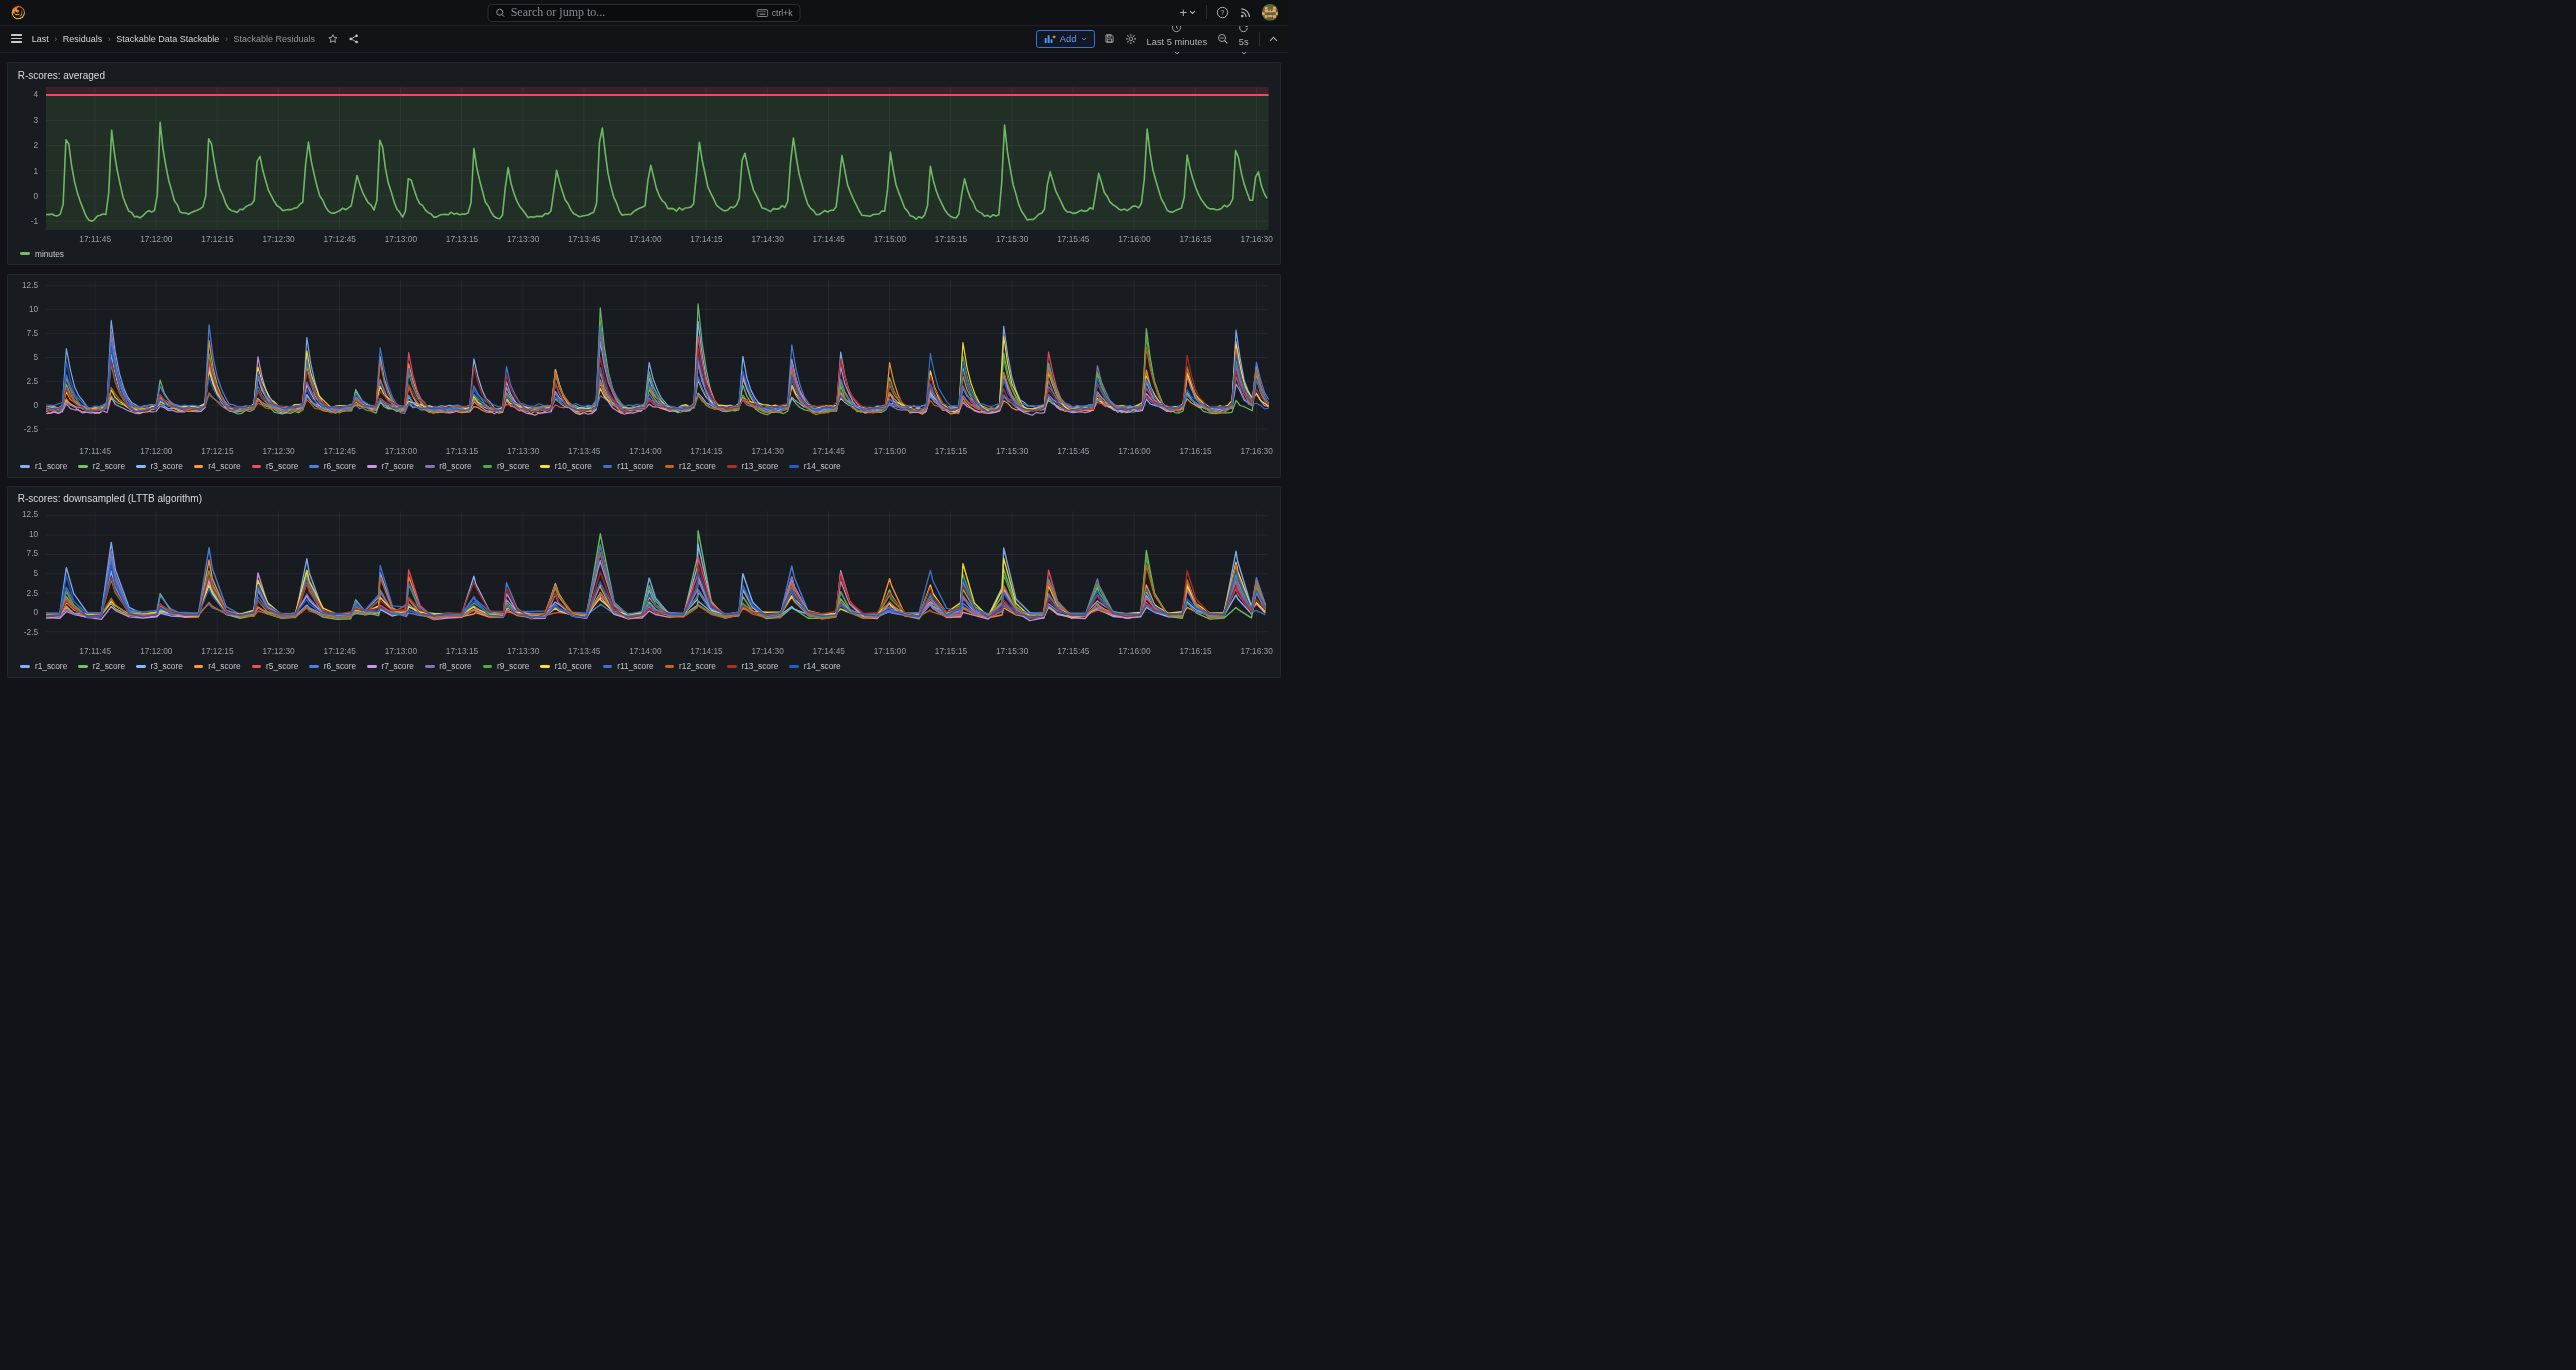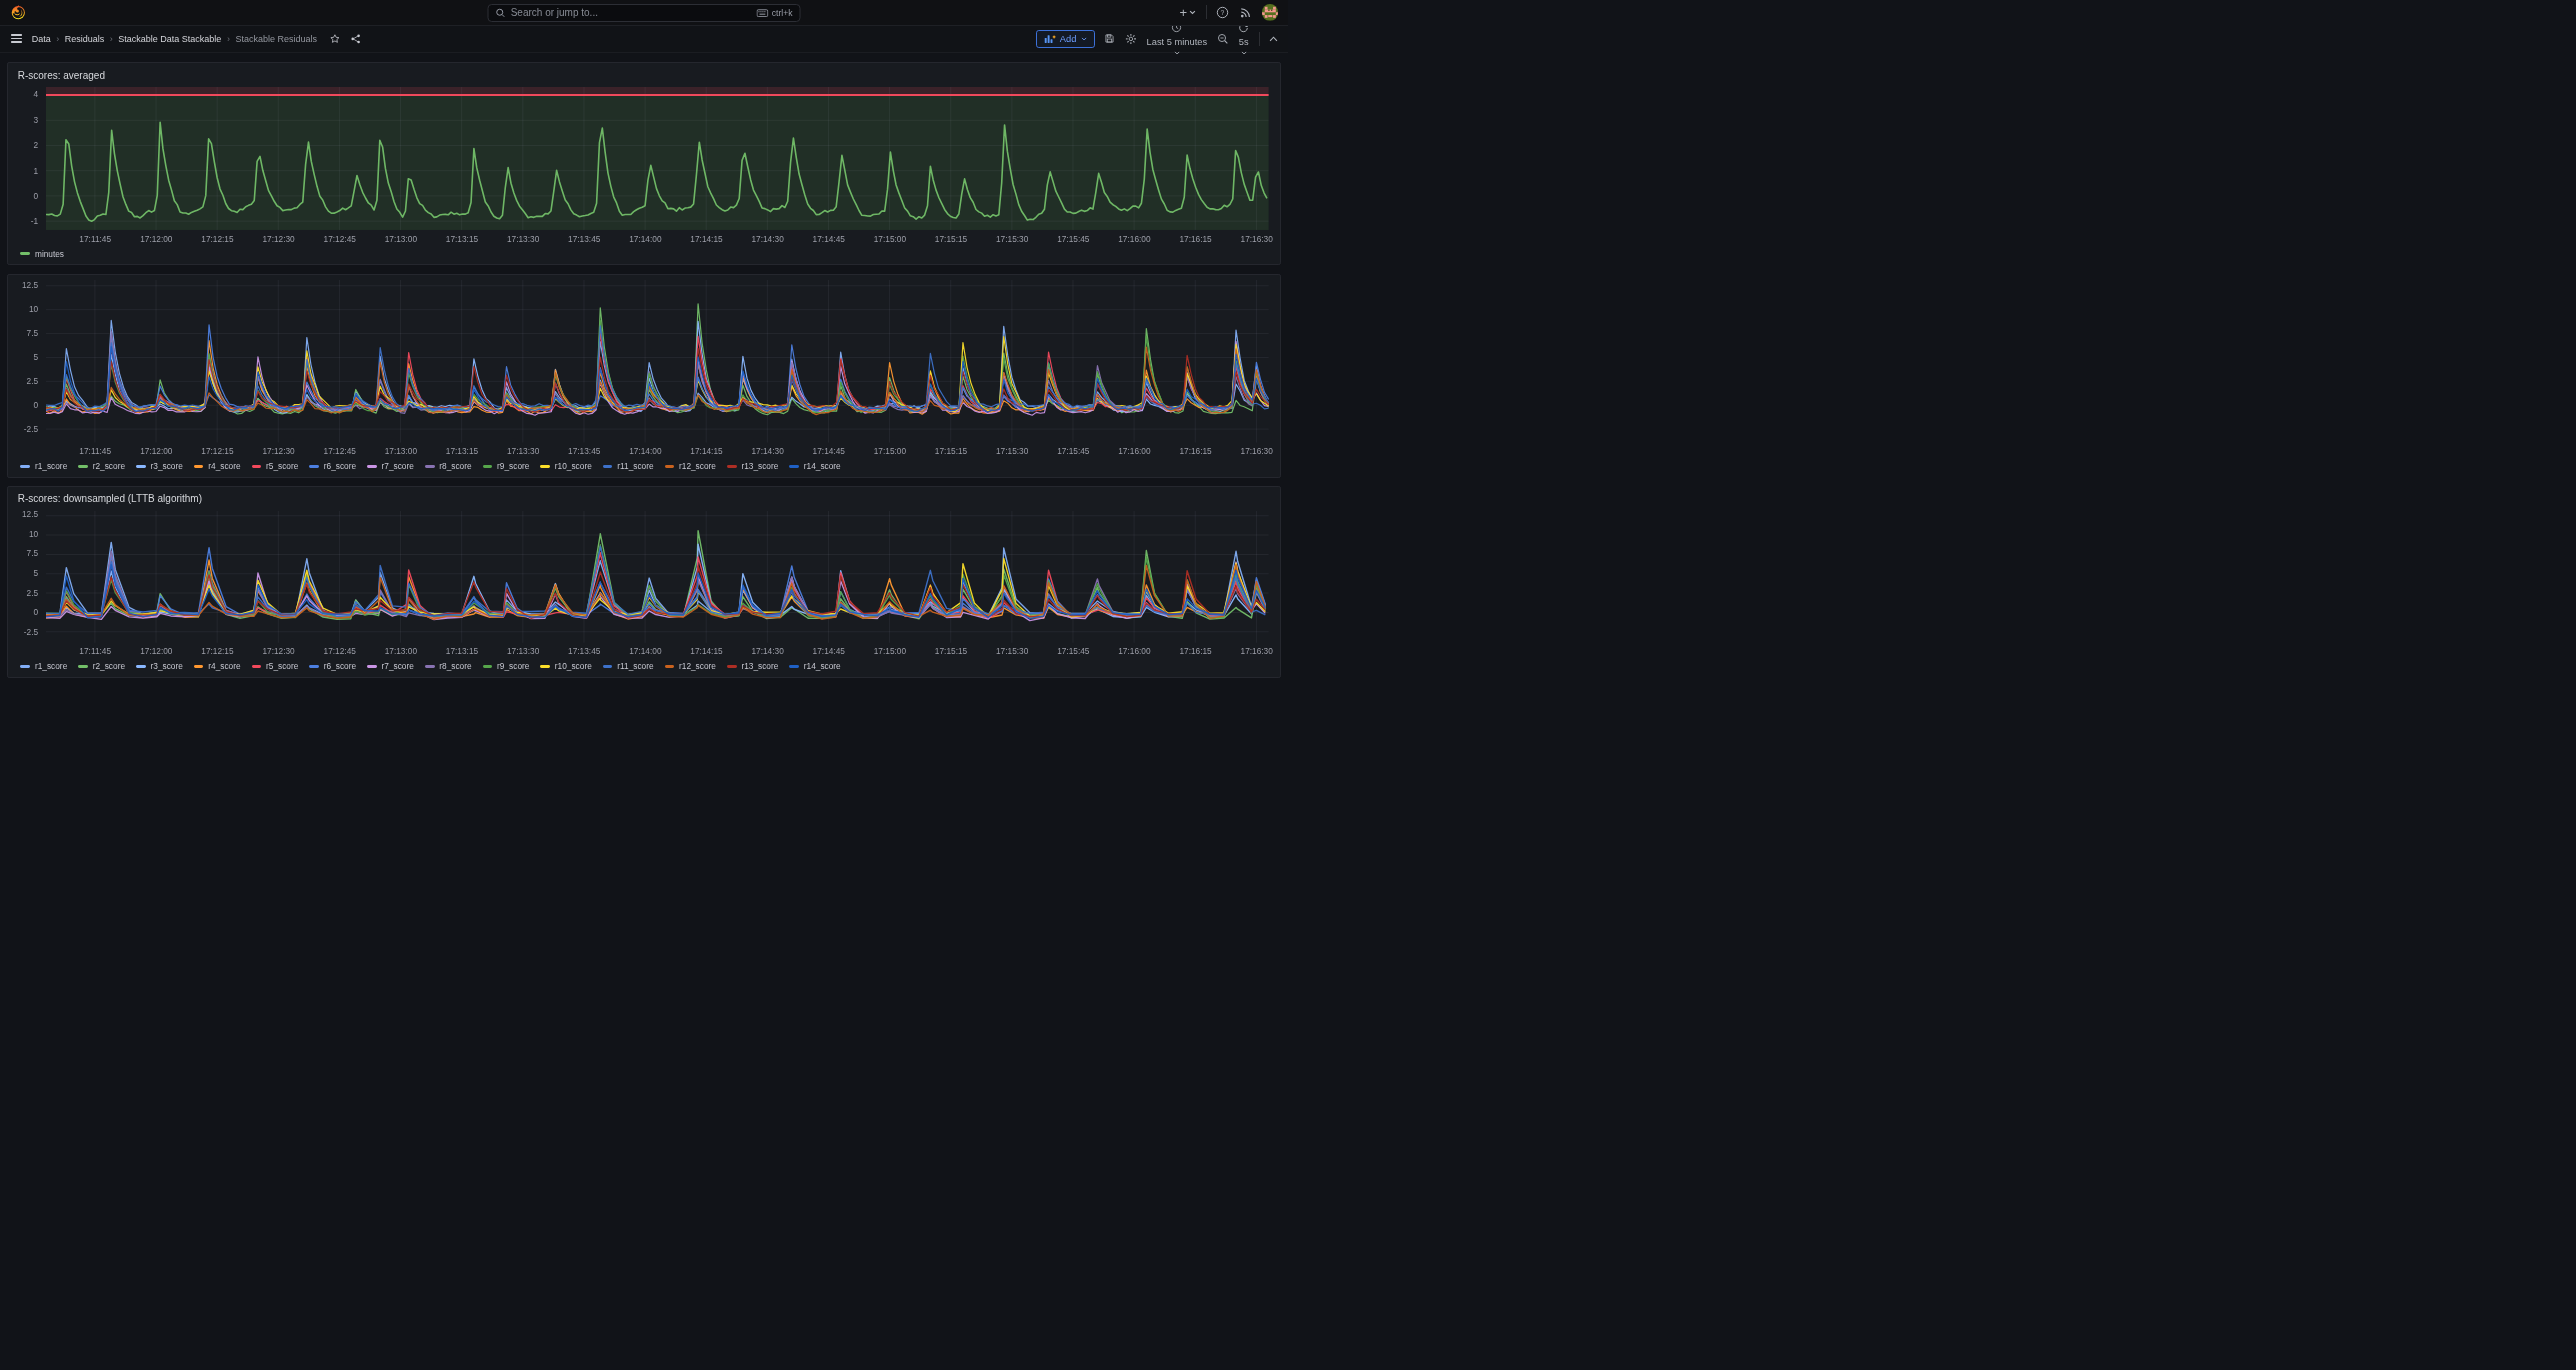--- a/index.html
+++ b/index.html
@@ -8,21 +8,21 @@
   svg { display:block; }
 
   
   .topnav { position:relative; height:25.6px; background:#101114;
     border-bottom:0.7px solid #1e2025; display:flex; align-items:center; padding:0 9.7px; }
   .logo { width:16.6px; height:16.6px; cursor:pointer; }
   .searchbox { position:absolute; left:50%; top:3.5px; transform:translateX(-50%);
     width:313px; height:18.7px; background:#0b0c0f; border:0.7px solid #2c2e35; border-radius:4.2px;
     display:flex; align-items:center; gap:5.5px; padding:0 7px; }
   .searchbox input { flex:1; background:transparent; border:none; outline:none;
-    color:#CCCCDC; font-size:10px; font-family:Liberation Sans, sans-serif; }
+    color:#CCCCDC; font-size:12px; font-family:Liberation Serif, serif; }
   .searchbox input::placeholder { color:#878b94; }
   .kbd-hint { display:flex; align-items:center; gap:3.5px; color:#9a9ea8; font-size:8.6px; }
   .nav-right { margin-left:auto; display:flex; align-items:center; gap:9.7px; }
   .icon-btn { display:flex; align-items:center; gap:2.1px; color:#b0b4bc; cursor:pointer; }
   .plus-glyph { font-size:13px; line-height:1; color:#b0b4bc; }
   .vdivider { width:0.7px; height:14px; background:#2c2e33; }
   .avatar { width:16.6px; height:16.6px; border-radius:50%; overflow:hidden; cursor:pointer; }
 
   
   .toolbar { height:27px; background:#111317; border-bottom:0.7px solid #1b1d22;
@@ -143,21 +143,21 @@
 </header>
 
 <div class="toolbar">
   <div class="hamburger">
       <span></span>
       <span></span>
       <span></span>
     </div>
 
   <nav class="breadcrumb">
-    <span class="crumb">Data</span>
+    <span class="crumb">Last</span>
     <span class="crumb-sep">›</span>
     <span class="crumb">Residuals</span>
     <span class="crumb-sep">›</span>
     <span class="crumb">Stackable Data Stackable</span>
     <span class="crumb-sep">›</span>
     <span class="crumb current">Stackable Residuals</span>
   </nav>
 
   <div class="bc-icons">
     <span style="cursor:pointer">

